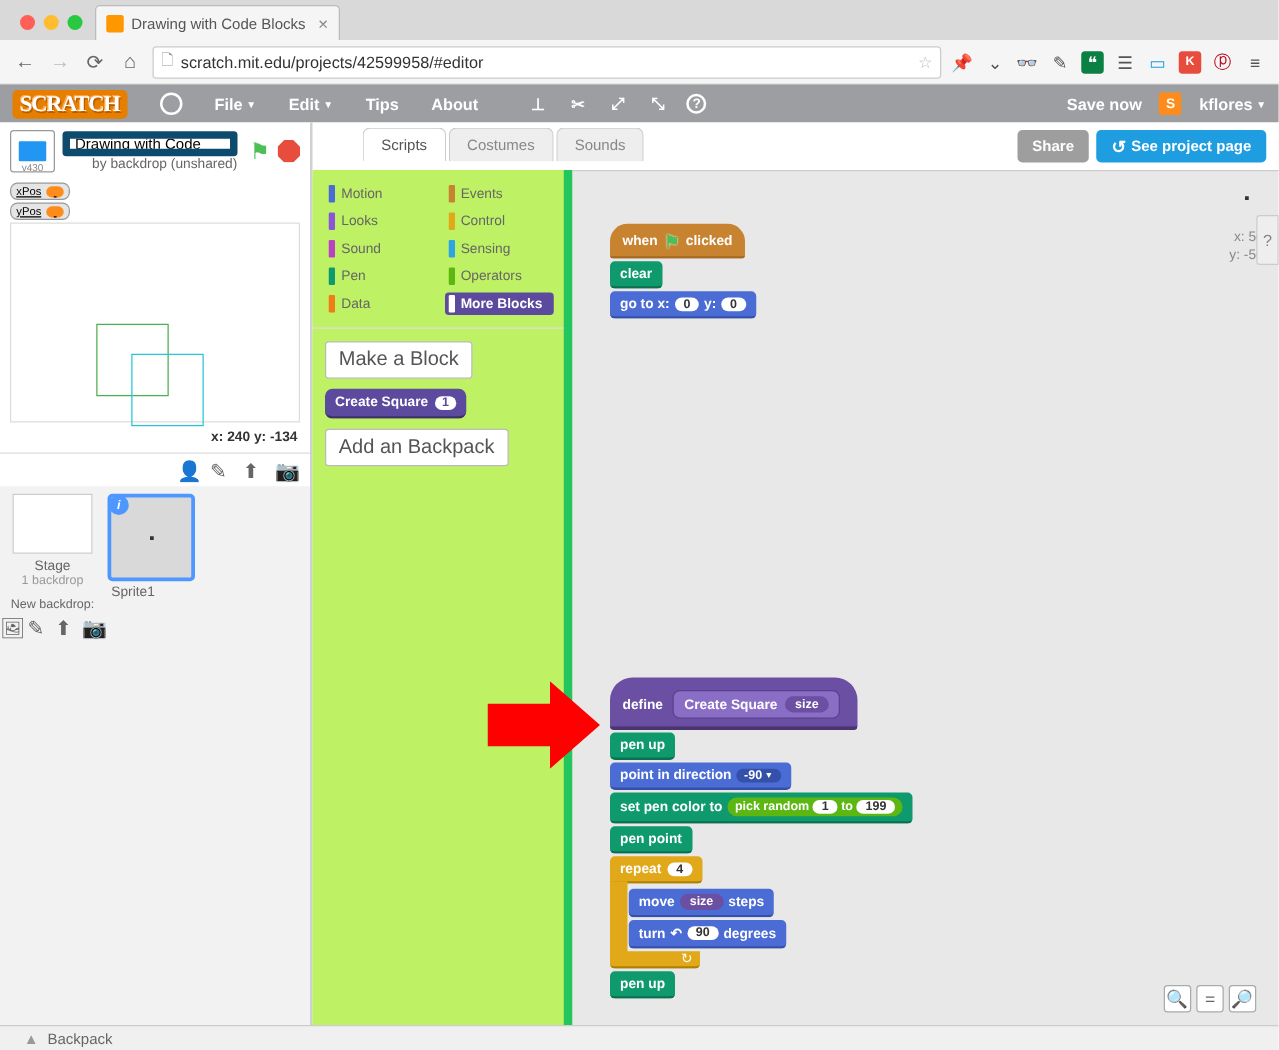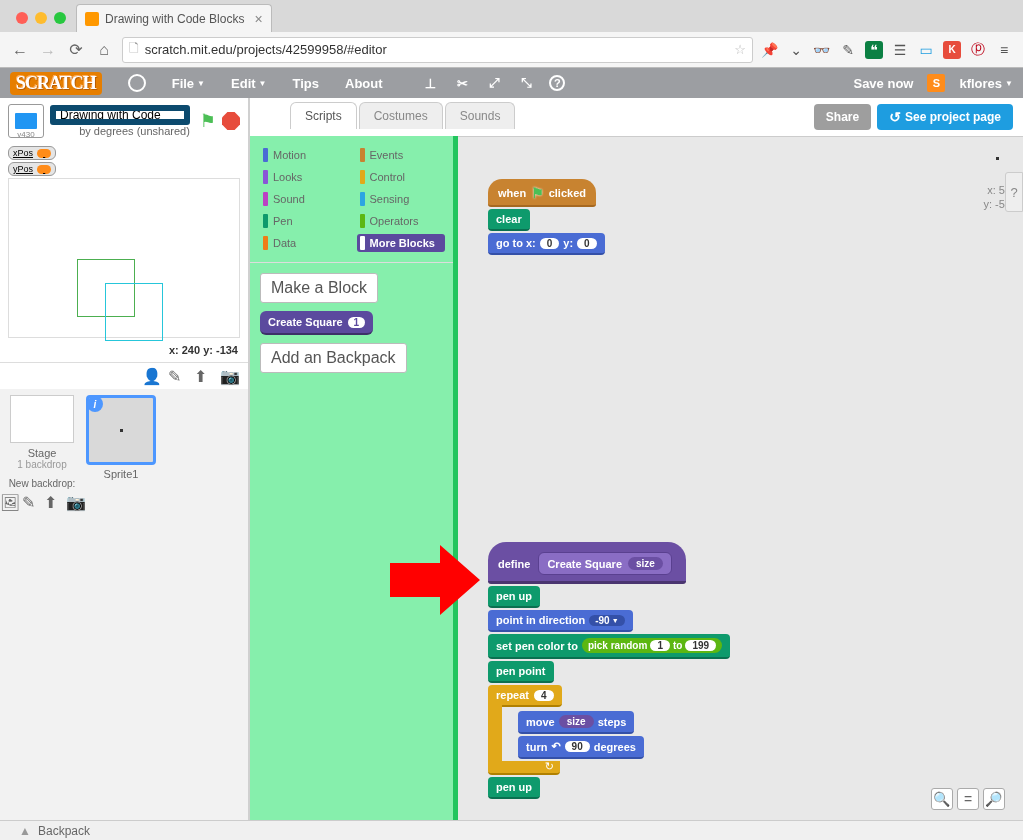--- a/index.html
+++ b/index.html
@@ -62,31 +62,31 @@
     .stage-col { display:flex; flex-direction:column; align-items:center; width:72px; }
     .stage-thumb { width:64px; height:48px; background:#fff; border:1px solid #ccc; }
     .stage-lbl { font-size:11px; color:#666; margin-top:4px; }
     .stage-sub { font-size:10px; color:#999; }
     .new-bd { font-size:10px; color:#666; margin-top:8px; }
     .bd-tools { display:flex; gap:4px; margin-top:4px; }
     .sprite-list { display:flex; gap:6px; }
     .sprite-item { width:70px; height:70px; border:3px solid #4d97ff; border-radius:4px; background:#d9d9d9; position:relative; display:flex; align-items:center; justify-content:center; }
     .sprite-info { position:absolute; top:-2px; left:-2px; width:16px; height:16px; background:#4d97ff; border-radius:50%; color:#fff; font-size:10px; font-style:italic; font-weight:bold; display:flex; align-items:center; justify-content:center; }
     .sprite-dot { width:3px; height:3px; background:#333; }
-    .sprite-name { position:absolute; bottom:-18px; font-size:11px; color:#666; width:100%; text-align:center; }
+    .sprite-name { position:absolute; bottom:-18px; font-size:11px; color:#666; width:100%; text-align:left; }
     
     
     .center { flex:1; display:flex; flex-direction:column; }
     .top-actions { display:flex; justify-content:flex-end; padding:6px 10px; gap:6px; }
     .btn-share { background:#9e9e9e; color:#fff; font-size:12px; font-weight:bold; padding:5px 12px; border-radius:4px; border:none; }
     .btn-project-page { background:#1e9de0; color:#fff; font-size:12px; font-weight:bold; padding:5px 12px; border-radius:4px; border:none; display:flex; align-items:center; gap:4px; }
     
     .editor-row { display:flex; flex:1; }
     
-    .palette { width:208px; border-right:5px solid #22c55e; background:#86efac; }
+    .palette { width:208px; border-right:7px solid #22c55e; background:#bef264; }
     .tabs { display:flex; border-bottom:1px solid #ccc; }
     .tab-i { padding:6px 14px; font-size:12px; color:#888; border:1px solid #ccc; border-bottom:none; background:#eee; border-radius:6px 6px 0 0; margin-right:2px; cursor:pointer; }
     .tab-i.active { background:#fff; color:#555; font-weight:500; }
     
     .categories { padding:10px 8px 10px 10px; display:grid; grid-template-columns:1fr 1fr; gap:4px 8px; border-bottom:1px solid #ddd; }
     .cat { display:flex; align-items:center; gap:5px; font-size:11px; color:#666; padding:2px 3px; cursor:pointer; border-radius:3px; }
     .cat.active { background:#5b4a9e; color:#fff; font-weight:bold; }
     .cat-c { width:5px; height:14px; border-radius:1px; }
     
     .palette-blocks { padding:10px; display:flex; flex-direction:column; gap:8px; align-items:flex-start; }
@@ -109,21 +109,21 @@
     .b-blue { background:#4a6cd4; border-bottom:2px solid #3450a8; }
     .num-pill { background:#fff; color:#333; border-radius:10px; padding:0 7px; font-size:10px; font-weight:bold; min-width:18px; text-align:center; }
     .dd-pill { background:#3450a8; color:#fff; border-radius:10px; padding:0 6px; font-size:10px; display:flex; align-items:center; gap:2px; }
     
     .def-hat { background:#6b4fa3; border-radius:18px 18px 3px 3px; padding:10px 14px 6px 10px; display:flex; align-items:center; gap:8px; color:#fff; font-size:11px; font-weight:bold; border-bottom:3px solid #4a3570; width:fit-content; }
     .def-inner { background:#8a6dc4; border:1px solid #5a4090; border-radius:6px; padding:4px 8px; display:flex; align-items:center; gap:6px; }
     .size-pill { background:#6b4fa3; border-radius:10px; padding:1px 8px; font-size:10px; }
     
     .op-blk { background:#5cb712; border-radius:10px; padding:2px 6px; display:flex; align-items:center; gap:3px; font-size:10px; }
     .repeat-c { background:#e1a91a; border-radius:4px 4px 4px 0; padding:4px 8px 4px 8px; border-bottom:2px solid #b08000; width:fit-content; margin-top:2px; }
-    .repeat-body { border-left:14px solid #e1a91a; padding:4px 0 4px 16px; margin-top:-2px; }
+    .repeat-body { border-left:14px solid #e1a91a; padding:4px 0 4px 1px; margin-top:-2px; }
     .repeat-cap { height:14px; background:#e1a91a; border-radius:0 0 4px 4px; width:72px; border-bottom:2px solid #b08000; margin-top:-2px; position:relative; }
     .repeat-cap::after { content:"↻"; position:absolute; bottom:0px; right:6px; color:#fff; font-size:11px; }
     
     .zoom-ctrl { position:absolute; bottom:10px; right:18px; display:flex; gap:4px; }
     .zoom-btn { width:22px; height:22px; background:#fff; border:1px solid #aaa; border-radius:3px; display:flex; align-items:center; justify-content:center; font-size:14px; color:#666; cursor:pointer; }
     
     .side-help { position:absolute; right:0; top:36px; width:18px; height:40px; background:#eee; border:1px solid #ccc; border-radius:3px 0 0 3px; display:flex; align-items:center; justify-content:center; color:#888; font-size:13px; }
     
     .backpack { height:20px; background:#f0f0f0; border-top:1px solid #ccc; font-size:12px; color:#666; display:flex; align-items:center; padding:0 18px; gap:6px; }
     .bp-arrow { width:14px; display:flex; justify-content:center; color:#999; }
@@ -209,21 +209,21 @@
 <div class="main">
 
   <div class="left-panel">
     <div class="project-header">
       <div class="stage-ico">
         <div class="stage-ico-inner"></div>
         <div style="position:absolute;bottom:-2px;font-size:8px;color:#888;">v430</div>
       </div>
       <div class="proj-info">
         <input class="proj-title-input" value="Drawing with Code" style="">
-        <div class="proj-by">by degrees (unshared)</div>
+        <div class="proj-by">by backdrop (unshared)</div>
       </div>
       <span class="green-flag">⚑</span>
       <div class="stop-sign"></div>
     </div>
     <div class="var-badges">
       <div class="var-badge">
           <span>xPos</span>
           <span class="var-val">&nbsp;</span>
         </div>
       <div class="var-badge">

